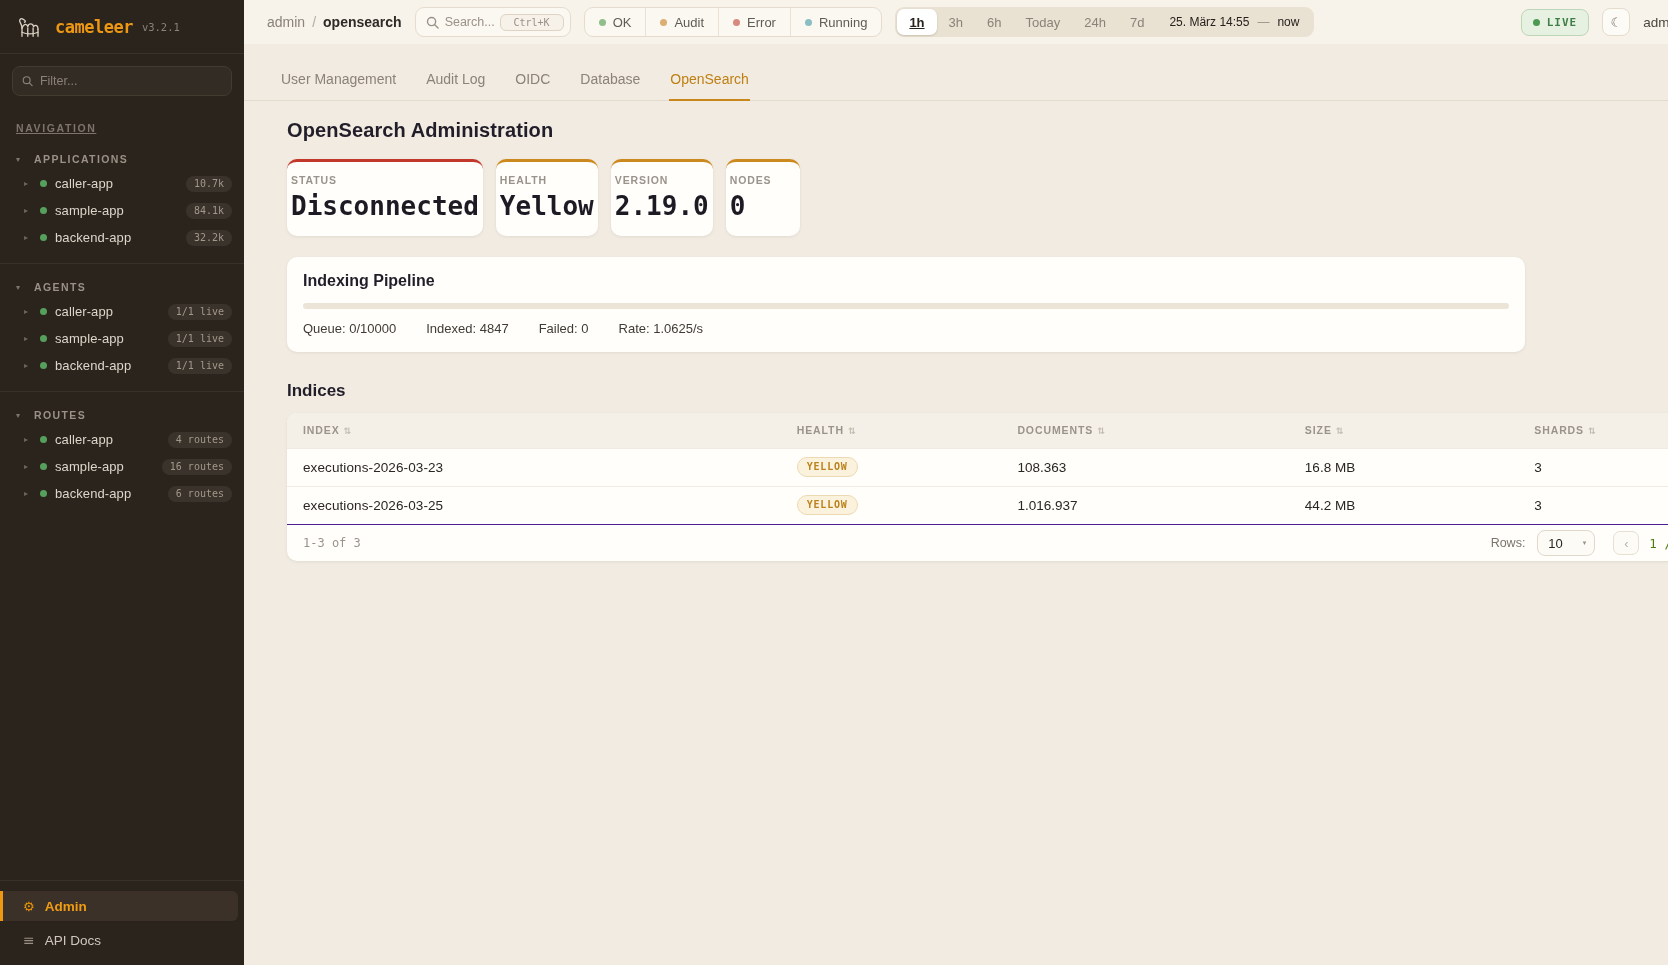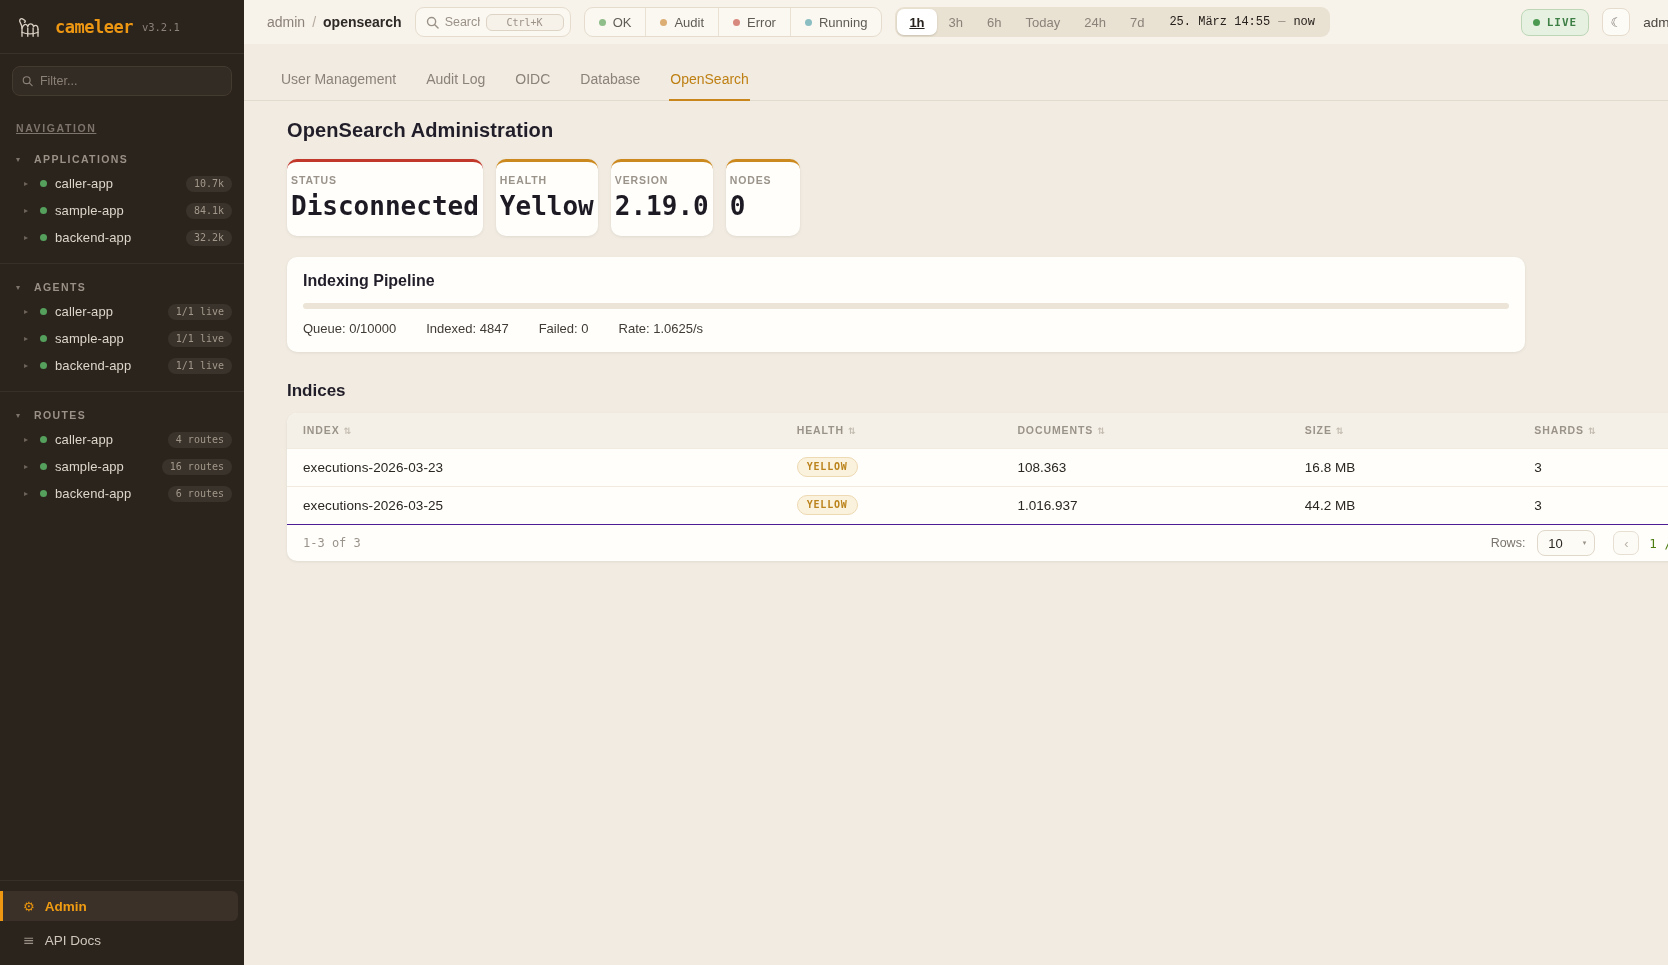--- a/index.html
+++ b/index.html
@@ -84,21 +84,21 @@
     width:156px; height:30px; display:flex; align-items:center; gap:6px;
     background:#fbf8f2; border:1px solid #e5dcce; border-radius:9px; padding:0 6px 0 10px;
   }
   .searchbar input {
     flex:1; min-width:0; border:none; outline:none; background:transparent;
     font-size:12.5px; color:#5f5b55; font-family:"Liberation Sans","DejaVu Sans",sans-serif;
   }
   .searchbar input::placeholder { color:#9a9187; }
   .kbd-chip {
     font-family:"DejaVu Sans Mono",monospace; font-size:10px; color:#9a9187;
-    border:1px solid #ddd4c5; border-radius:6px; padding:2px 20px; background:#f6f1e9; white-space:nowrap;
+    border:1px solid #ddd4c5; border-radius:6px; padding:2px 13px; background:#f6f1e9; white-space:nowrap;
   }
   .status-group {
     display:flex; height:30px; background:#fbf8f2; border:1px solid #e5dcce;
     border-radius:9px; overflow:hidden;
   }
   .status-seg {
     display:flex; align-items:center; gap:7px; padding:0 14px; font-size:13px;
     color:#5f5b55; cursor:pointer; border-left:1px solid #e9e1d4; white-space:nowrap;
   }
   .status-seg:first-child { border-left:none; }
@@ -107,21 +107,21 @@
     display:flex; align-items:center; height:30px; background:#e9e1d2;
     border-radius:9px; padding:2px;
   }
   .time-btn {
     height:26px; display:flex; align-items:center; padding:0 12px; font-size:13px;
     color:#8b8279; cursor:pointer; border-radius:7px; white-space:nowrap;
   }
   .time-btn.active { background:#ffffff; color:#26211c; font-weight:bold; box-shadow:0 1px 2px rgba(60,50,30,0.18);text-decoration:underline; }
   .time-range-display {
     display:flex; align-items:center; gap:8px; padding:0 13px;
-    font-family:Liberation Mono, monospace; font-size:12px; color:#26211c; white-space:nowrap; cursor:pointer;
+    font-family:Liberation Sans, sans-serif; font-size:12px; color:#26211c; white-space:nowrap; cursor:pointer;
   }
   .time-range-sep { color:#9a9187; }
   .topbar-spacer { flex:1; }
   .live-badge {
     display:flex; align-items:center; gap:7px; height:27px; padding:0 11px;
     background:#e7f1e2; border:1px solid #bdd7b6; border-radius:8px; cursor:pointer;
   }
   .live-dot { width:7px; height:7px; border-radius:50%; background:#4c9a52; }
   .live-label { font-family:"DejaVu Sans Mono",monospace; font-size:11px; font-weight:bold; color:#3d7f45; letter-spacing:1px; }
   .theme-toggle {

